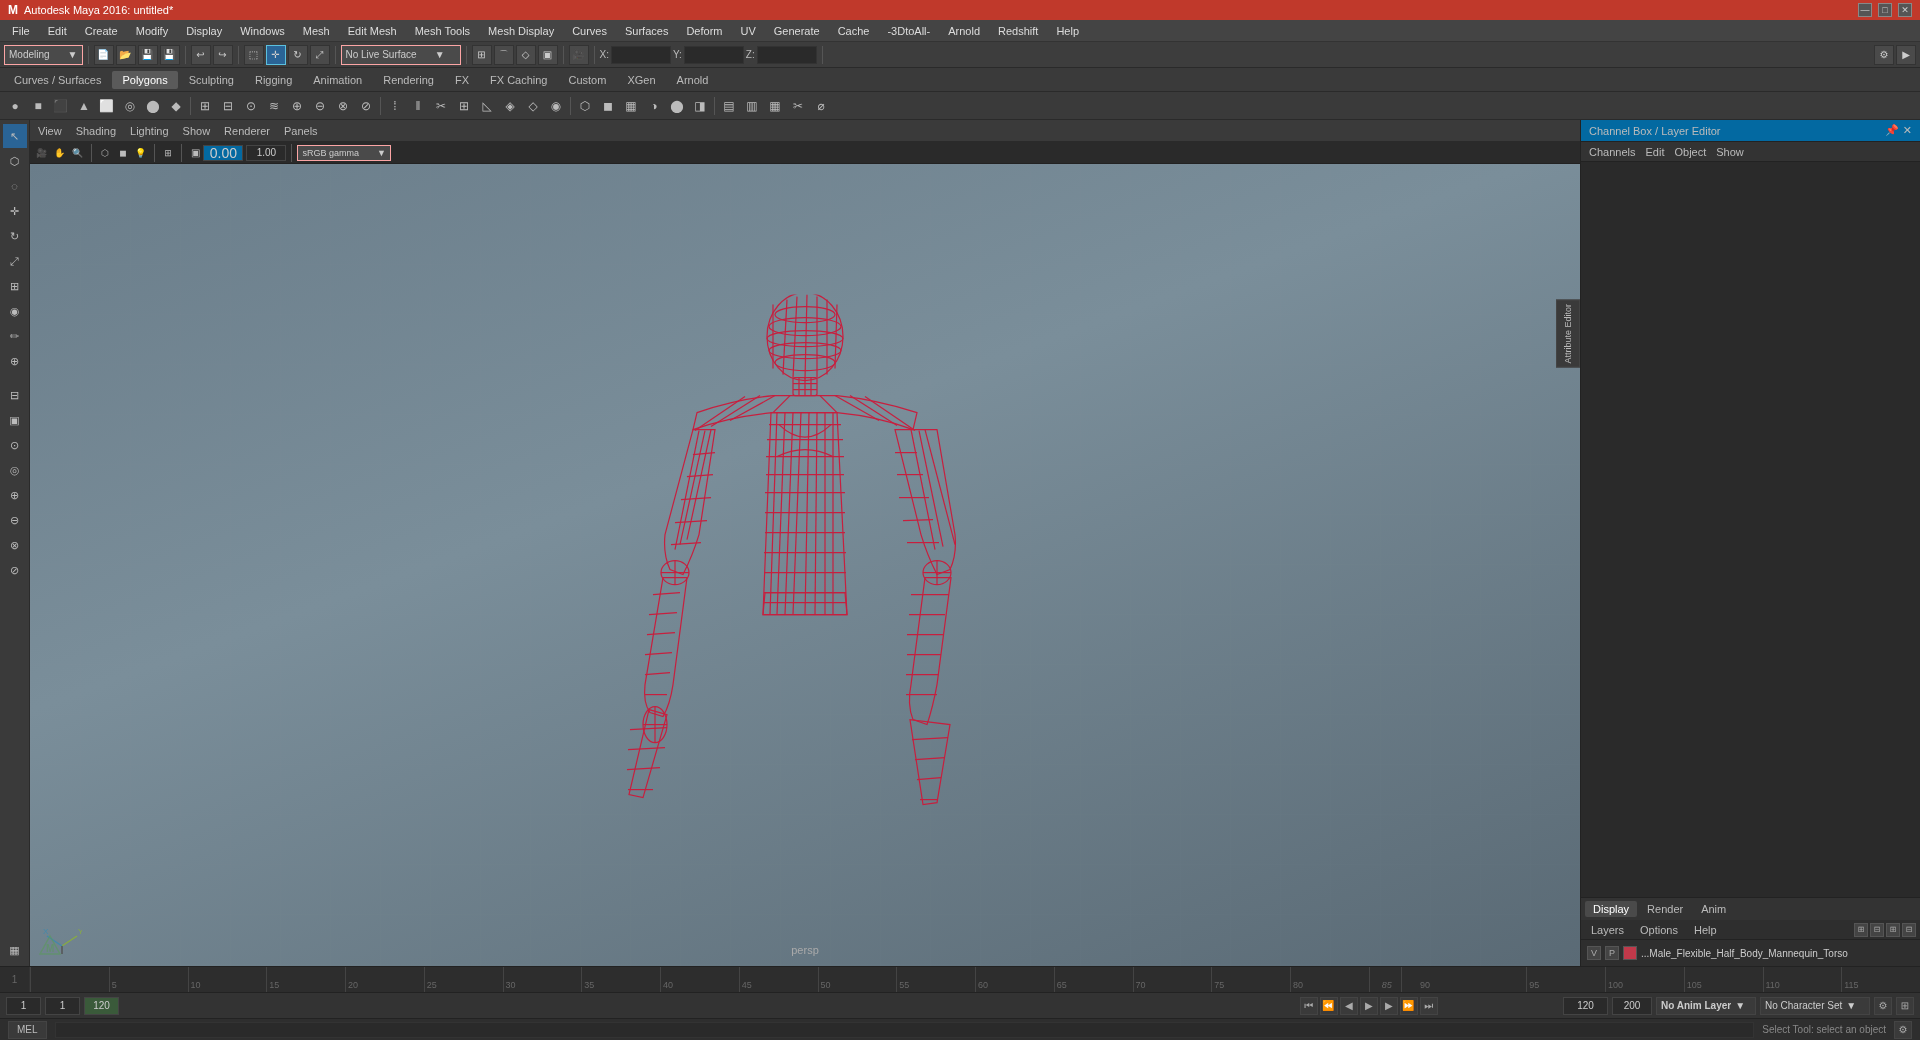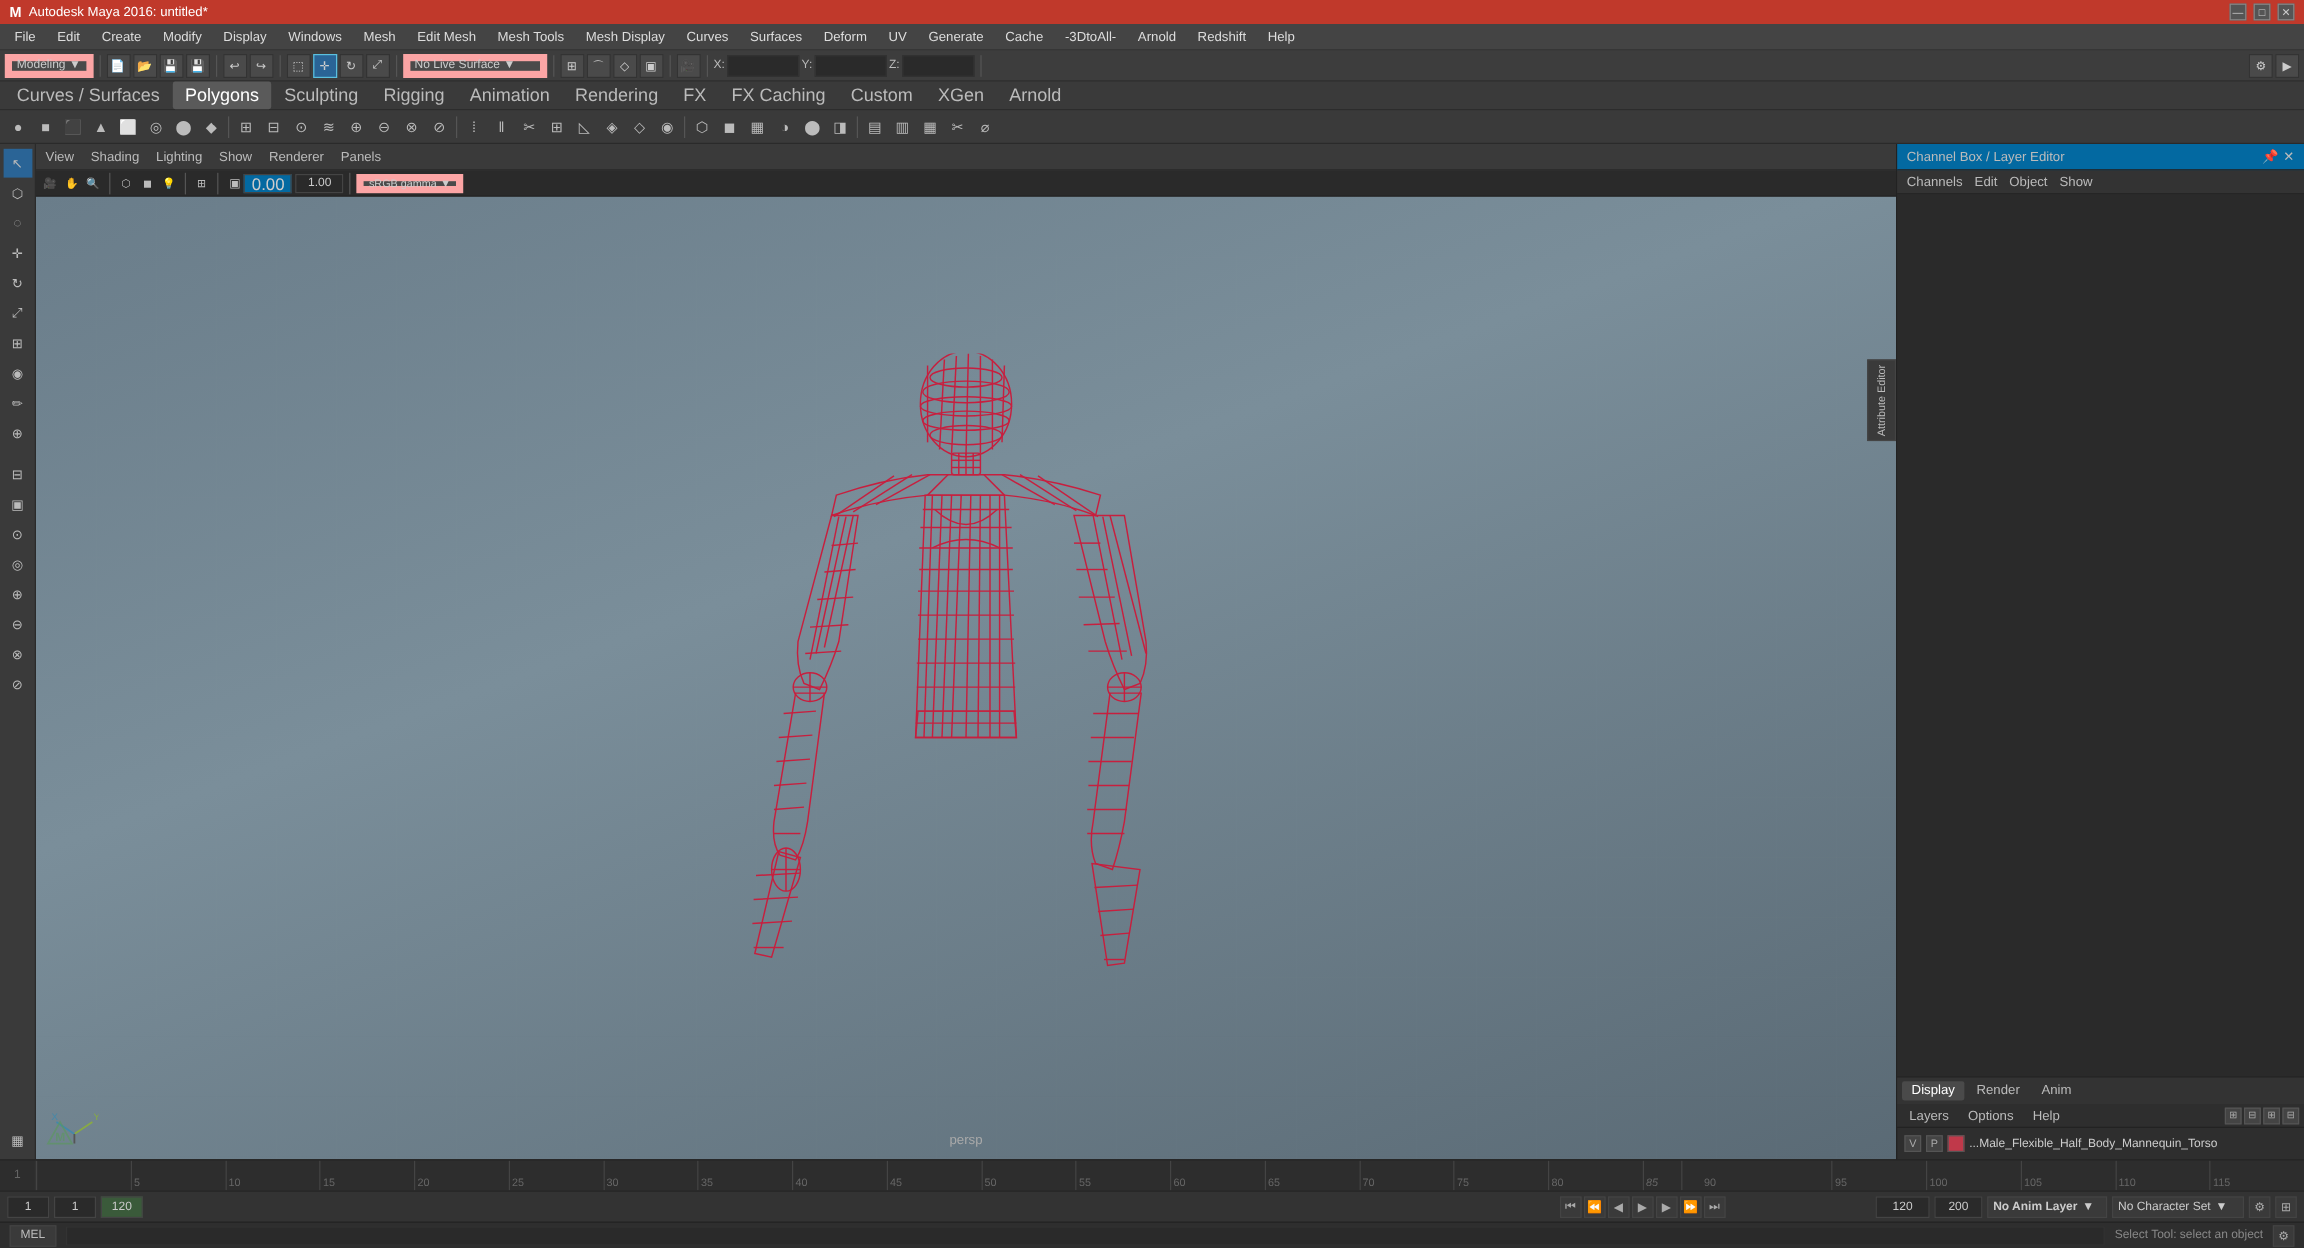--- a/index.html
+++ b/index.html
@@ -25,30 +25,30 @@
 
     
     #main-toolbar {
       width: 100%; height: 26px; background: #3d3d3d;
       display: flex; align-items: center; padding: 0 4px; gap: 2px;
       border-bottom: 1px solid #2a2a2a;
     }
     .toolbar-separator { width: 1px; height: 18px; background: #555; margin: 0 3px; }
     .toolbar-btn { height: 20px; min-width: 20px; background: #4a4a4a; border: 1px solid #333; color: #ccc; font-size: 10px; cursor: pointer; display: flex; align-items: center; justify-content: center; padding: 0 2px; }
     .toolbar-btn.active { background: #2a6496; border-color: #5bc0de; }
-    .toolbar-dropdown { height: 20px; background: #4a4a4a; border: 6px solid #fca5a5; color: #ccc; font-size: 10px; display: flex; align-items: center; padding: 0 4px; gap: 3px; cursor: pointer; white-space: nowrap; }
+    .toolbar-dropdown { height: 20px; background: #4a4a4a; border: 1px solid #fca5a5; color: #ccc; font-size: 10px; display: flex; align-items: center; padding: 0 4px; gap: 18px; cursor: pointer; white-space: nowrap; }
     .toolbar-input { height: 18px; width: 50px; background: #2a2a2a; border: 1px solid #333; color: #ccc; font-size: 10px; text-align: center; }
 
     
     #mode-toolbar {
       width: 100%; height: 24px; background: #3a3a3a;
       display: flex; align-items: center; padding: 0 4px; gap: 1px;
       border-bottom: 1px solid #2a2a2a;
     }
-    .mode-tab { padding: 3px 10px; font-size: 15px; color: #bbb; cursor: pointer; border-radius: 2px; }
+    .mode-tab { padding: 3px 10px; font-size: 11px; color: #bbb; cursor: pointer; border-radius: 2px; }
     .mode-tab.active { background: #5a5a5a; color: #fff; }
 
     
     #icon-toolbar {
       width: 100%; height: 28px; background: #3a3a3a;
       display: flex; align-items: center; padding: 0 4px; gap: 1px;
       border-bottom: 1px solid #2a2a2a;
     }
     .icon-btn { width: 22px; height: 22px; background: transparent; border: 1px solid transparent; color: #bbb; font-size: 12px; cursor: pointer; display: flex; align-items: center; justify-content: center; }
     .icon-separator { width: 1px; height: 18px; background: #555; margin: 0 2px; }
@@ -619,21 +619,21 @@
       <div class="timeline-tick" style="left: 551.25px; position: absolute; top: 0px; height: 100%; border-left: 1px solid rgb(68, 68, 68); display: flex; align-items: flex-end; padding-bottom: 2px; padding-left: 2px; font-size: 9px; color: rgb(102, 102, 102);">35</div>
       <div class="timeline-tick" style="left: 630px; position: absolute; top: 0px; height: 100%; border-left: 1px solid rgb(68, 68, 68); display: flex; align-items: flex-end; padding-bottom: 2px; padding-left: 2px; font-size: 9px; color: rgb(102, 102, 102);">40</div>
       <div class="timeline-tick" style="left: 708.75px; position: absolute; top: 0px; height: 100%; border-left: 1px solid rgb(68, 68, 68); display: flex; align-items: flex-end; padding-bottom: 2px; padding-left: 2px; font-size: 9px; color: rgb(102, 102, 102);">45</div>
       <div class="timeline-tick" style="left: 787.5px; position: absolute; top: 0px; height: 100%; border-left: 1px solid rgb(68, 68, 68); display: flex; align-items: flex-end; padding-bottom: 2px; padding-left: 2px; font-size: 9px; color: rgb(102, 102, 102);">50</div>
       <div class="timeline-tick" style="left: 866.25px; position: absolute; top: 0px; height: 100%; border-left: 1px solid rgb(68, 68, 68); display: flex; align-items: flex-end; padding-bottom: 2px; padding-left: 2px; font-size: 9px; color: rgb(102, 102, 102);">55</div>
       <div class="timeline-tick" style="left: 945px; position: absolute; top: 0px; height: 100%; border-left: 1px solid rgb(68, 68, 68); display: flex; align-items: flex-end; padding-bottom: 2px; padding-left: 2px; font-size: 9px; color: rgb(102, 102, 102);">60</div>
       <div class="timeline-tick" style="left: 1023.75px; position: absolute; top: 0px; height: 100%; border-left: 1px solid rgb(68, 68, 68); display: flex; align-items: flex-end; padding-bottom: 2px; padding-left: 2px; font-size: 9px; color: rgb(102, 102, 102);">65</div>
       <div class="timeline-tick" style="left: 1102.5px; position: absolute; top: 0px; height: 100%; border-left: 1px solid rgb(68, 68, 68); display: flex; align-items: flex-end; padding-bottom: 2px; padding-left: 2px; font-size: 9px; color: rgb(102, 102, 102);">70</div>
       <div class="timeline-tick" style="left: 1181.25px; position: absolute; top: 0px; height: 100%; border-left: 1px solid rgb(68, 68, 68); display: flex; align-items: flex-end; padding-bottom: 2px; padding-left: 2px; font-size: 9px; color: rgb(102, 102, 102);">75</div>
       <div class="timeline-tick" style="left: 1260px; position: absolute; top: 0px; height: 100%; border-left: 1px solid rgb(68, 68, 68); display: flex; align-items: flex-end; padding-bottom: 2px; padding-left: 2px; font-size: 9px; color: rgb(102, 102, 102);">80</div>
-      <div class="timeline-tick" style="left: 1338.75px; position: absolute; top: 0px; height: 100%; border-left: 1px solid rgb(68, 68, 68); display: flex; align-items: flex-end; padding-bottom: 2px; padding-left: 2px; font-size: 9px; color: rgb(102, 102, 102); font-style: italic;">85</div>
+      <div class="timeline-tick" style="left: 1338.75px; position: absolute; top: 0px; height: 100%; border-left: 1px solid rgb(68, 68, 68); display: flex; align-items: flex-end; padding-bottom: 2px; padding-left: 12px; font-size: 9px; color: rgb(102, 102, 102); font-style: italic;">85</div>
       <div class="timeline-tick" style="left: 1371px; position: absolute; top: 0px; height: 100%; border-left: 1px solid rgb(68, 68, 68); display: flex; align-items: flex-end; padding-bottom: 2px; padding-left: 18px; font-size: 9px; color: rgb(102, 102, 102);">90</div>
       <div class="timeline-tick" style="left: 1496.25px; position: absolute; top: 0px; height: 100%; border-left: 1px solid rgb(68, 68, 68); display: flex; align-items: flex-end; padding-bottom: 2px; padding-left: 2px; font-size: 9px; color: rgb(102, 102, 102);">95</div>
       <div class="timeline-tick" style="left: 1575px; position: absolute; top: 0px; height: 100%; border-left: 1px solid rgb(68, 68, 68); display: flex; align-items: flex-end; padding-bottom: 2px; padding-left: 2px; font-size: 9px; color: rgb(102, 102, 102);">100</div>
       <div class="timeline-tick" style="left: 1653.75px; position: absolute; top: 0px; height: 100%; border-left: 1px solid rgb(68, 68, 68); display: flex; align-items: flex-end; padding-bottom: 2px; padding-left: 2px; font-size: 9px; color: rgb(102, 102, 102);">105</div>
       <div class="timeline-tick" style="left: 1732.5px; position: absolute; top: 0px; height: 100%; border-left: 1px solid rgb(68, 68, 68); display: flex; align-items: flex-end; padding-bottom: 2px; padding-left: 2px; font-size: 9px; color: rgb(102, 102, 102);">110</div>
       <div class="timeline-tick" style="left: 1811.25px; position: absolute; top: 0px; height: 100%; border-left: 1px solid rgb(68, 68, 68); display: flex; align-items: flex-end; padding-bottom: 2px; padding-left: 2px; font-size: 9px; color: rgb(102, 102, 102);">115</div>
     </div>
 </div>
 
 <div id="bottom-bar" style="height:26px;background:#333;border-top:1px solid #222;display:flex;align-items:center;padding:0 6px;gap:4px;">

